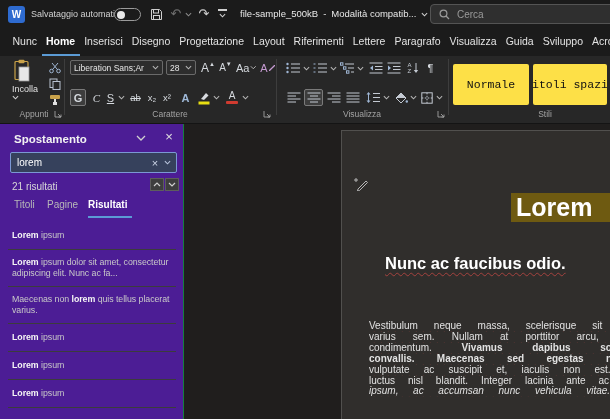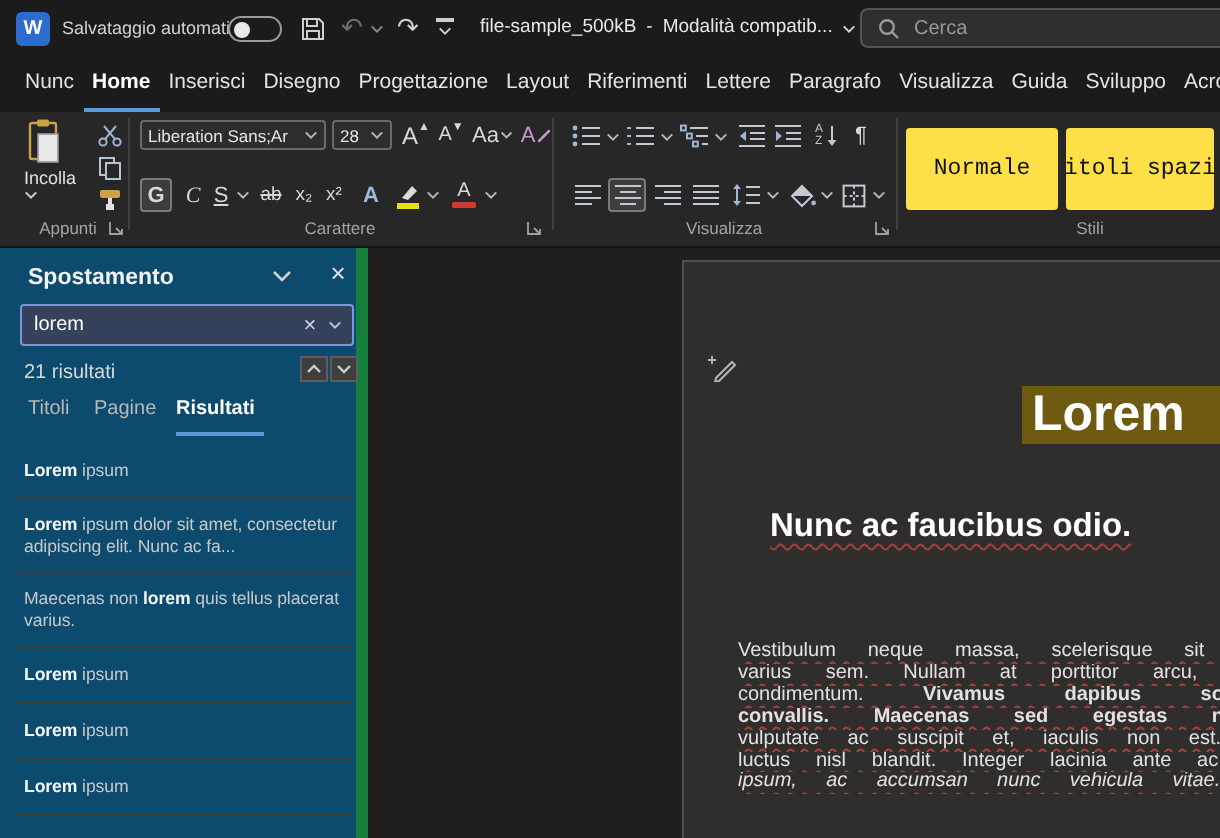--- a/index.html
+++ b/index.html
@@ -37,21 +37,21 @@
 .launcher{position:absolute;top:54px;width:9px;height:9px}
 .paste-btn{position:absolute;left:12px;top:3px;width:38px;height:50px;display:flex;flex-direction:column;align-items:flex-start;color:#e0e0e0;font-size:9px;gap:1px}
 .mini-col{position:absolute;left:48px;width:14px;height:14px;display:flex;align-items:center;justify-content:center}
 .combo{position:absolute;top:4px;height:15px;border:1px solid #6a6a6a;border-radius:2px;color:#e6e6e6;font-size:8.5px;display:flex;align-items:center;padding:0 3px;justify-content:space-between;background:#2d2d2d}
 .rbtn{position:absolute;display:flex;align-items:center;justify-content:center;color:#d5d9de;border-radius:2px}
 .rbtn.act{background:#3d3d3d;border:1px solid #7a7a7a}
 .letter{font-size:11px}
 .style-card{position:absolute;top:8px;height:41px;background:#fde047;border-radius:2px;color:#111;font-family:Liberation Mono, monospace;font-size:11.5px;display:flex;align-items:center;justify-content:center;overflow:hidden;white-space:nowrap}
 
 
-.navpane{position:absolute;left:0;top:124px;width:184px;height:295px;background:#0c4a6e;border-right:6px solid #15803d}
+.navpane{position:absolute;left:0;top:124px;width:184px;height:295px;background:#4c1d95;border-right:1px solid #15803d}
 .np-title{position:absolute;left:14px;top:9px;font-size:11.5px;font-weight:bold;color:#f2f2f2}
 .np-close{position:absolute;left:160px;top:4px;width:18px;height:18px;color:#e0e0e0;font-size:13px;text-align:center;line-height:18px}
 .np-chev{position:absolute;left:136px;top:11px}
 .np-search{position:absolute;left:10px;top:28px;width:167px;height:21px;background:#36415c;border:1px solid #7b98d4;border-radius:2px;display:flex;align-items:center}
 .np-search input{flex:1;background:transparent;border:0;outline:0;color:#fff;font-size:10px;padding-left:6px;font-family:"Liberation Sans",sans-serif;min-width:0}
 .np-search .xbtn{width:18px;color:#cdd6e8;font-size:11px;text-align:center}
 .np-count{position:absolute;left:12px;top:57px;font-size:10px;color:#d8d8d8}
 .np-updown{position:absolute;top:54px;width:14px;height:13px;background:#3e3e3e;border:1px solid #5d5d5d;display:flex;align-items:center;justify-content:center}
 .np-tab{position:absolute;top:75px;font-size:10px;color:#b8b8b8}
 .np-tab.active{color:#fff;font-weight:bold}

